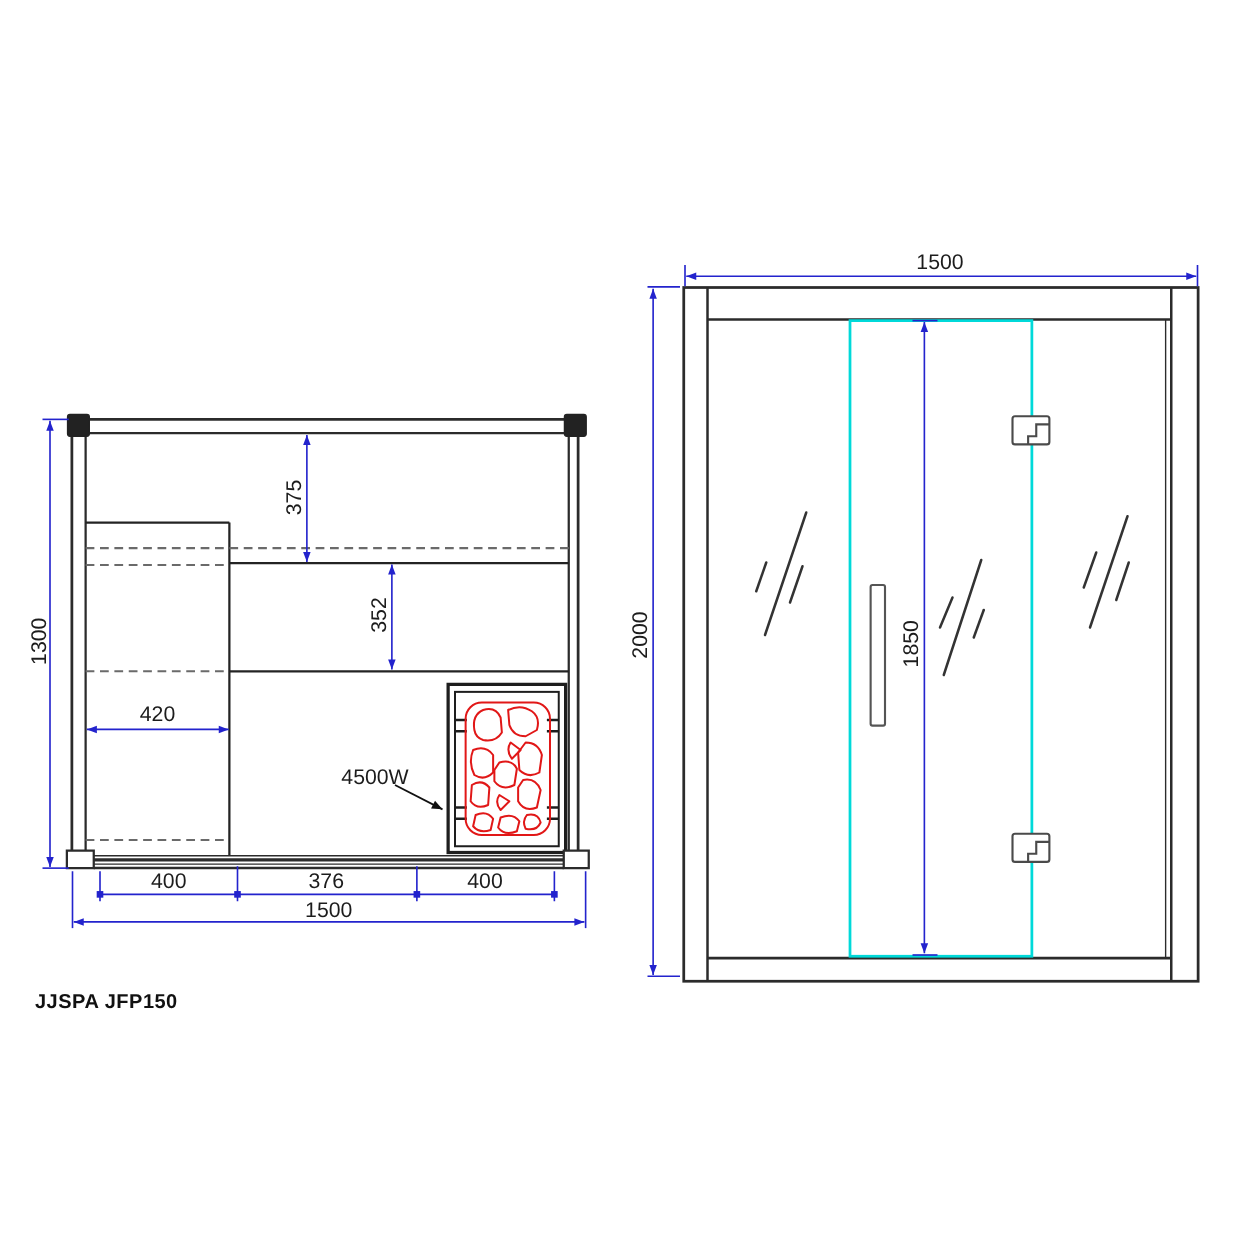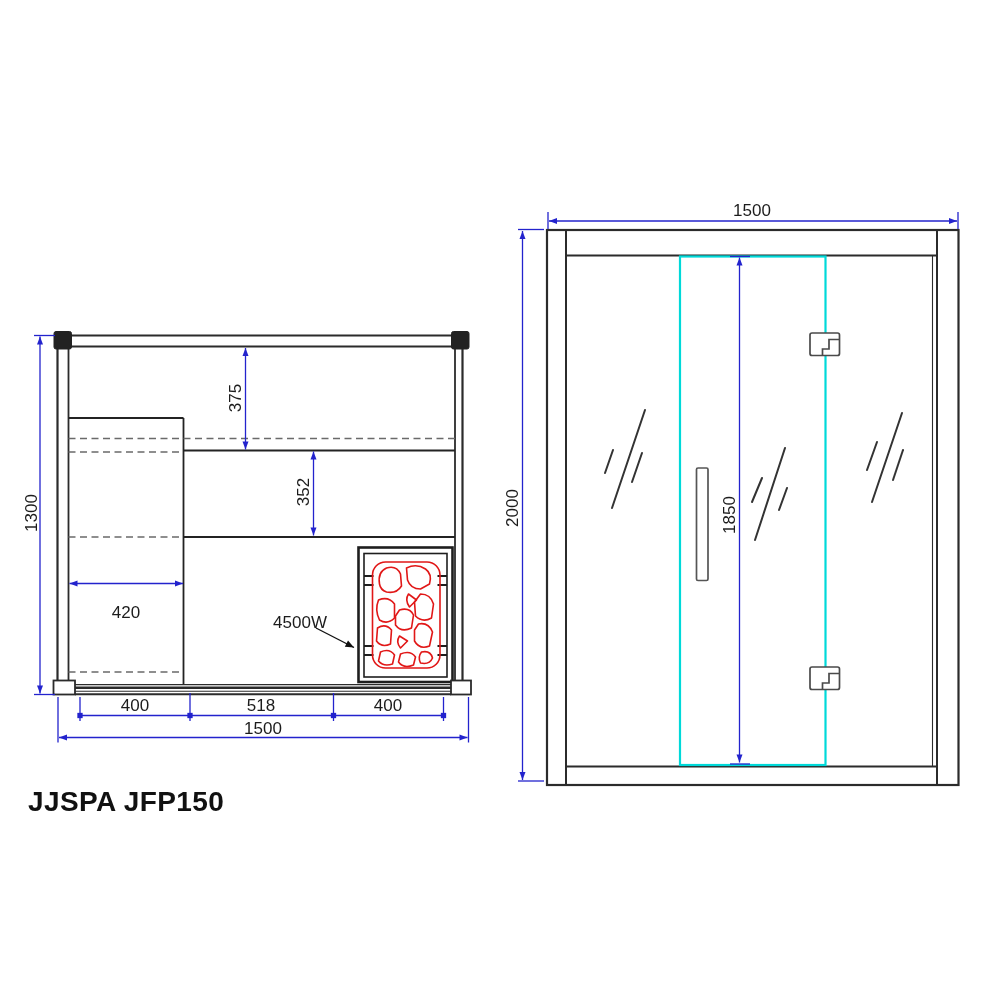--- a/index.html
+++ b/index.html
@@ -3,21 +3,21 @@
 <meta charset="utf-8">
 <style>
   html,body{margin:0;padding:0;background:#ffffff;}
   .page{position:relative;width:1000px;height:1000px;background:#ffffff;overflow:hidden;
         font-family:"Liberation Sans", sans-serif;}
   .drawing-svg{position:absolute;left:0;top:0;width:1000px;height:1000px;}
   .lbl{position:absolute;font-size:17px;color:#1c1c1c;white-space:nowrap;
        transform:translate(-50%,-50%);line-height:1;}
   .lbl.rot{transform:translate(-50%,-50%) rotate(-90deg);}
   .title{position:absolute;left:28px;top:802px;transform:translateY(-50%);
-         font-size:28px;font-weight:700;color:#111;letter-spacing:.4px;white-space:nowrap;}
+         font-size:16px;font-weight:700;color:#111;letter-spacing:.4px;white-space:nowrap;}
 </style>
 </head>
 <body>
 
 <div class="page">
 
   <svg class="drawing-svg" viewBox="0 0 1000 1000" xmlns="http://www.w3.org/2000/svg">
     <defs>
       <marker id="ae" markerUnits="userSpaceOnUse" markerWidth="10" markerHeight="8" refX="8.5" refY="3.5" orient="auto">
         <path d="M0.5,0.5 L8.5,3.5 L0.5,6.5 Z" fill="#2323cd"></path>
@@ -170,23 +170,23 @@
         <line x1="730" y1="256.5" x2="750" y2="256.5"></line>
         <line x1="730" y1="764" x2="750" y2="764"></line>
         <line x1="739.5" y1="257.5" x2="739.5" y2="762.5" marker-start="url(#as)" marker-end="url(#ae)"></line>
       </g>
     </g>
   </svg>
 
   <span class="lbl rot" style="left:31px;top:513px;">1300</span>
   <span class="lbl rot" style="left:235px;top:398px;">375</span>
   <span class="lbl rot" style="left:303px;top:492px;">352</span>
-  <span class="lbl" style="left:126px;top:571px;margin-top:41px;">420</span>
+  <span class="lbl" style="left:126px;top:571px;">420</span>
   <span class="lbl" style="left:135px;top:705px;">400</span>
-  <span class="lbl" style="left:261px;top:705px;">518</span>
+  <span class="lbl" style="left:261px;top:705px;">376</span>
   <span class="lbl" style="left:388px;top:705px;">400</span>
   <span class="lbl" style="left:263px;top:728px;">1500</span>
   <span class="lbl" style="left:300px;top:622px;">4500W</span>
 
   <span class="lbl" style="left:752px;top:210px;">1500</span>
   <span class="lbl rot" style="left:512px;top:508px;">2000</span>
   <span class="lbl rot" style="left:729px;top:515px;">1850</span>
 
   <span class="title">JJSPA JFP150</span>
 </div>

